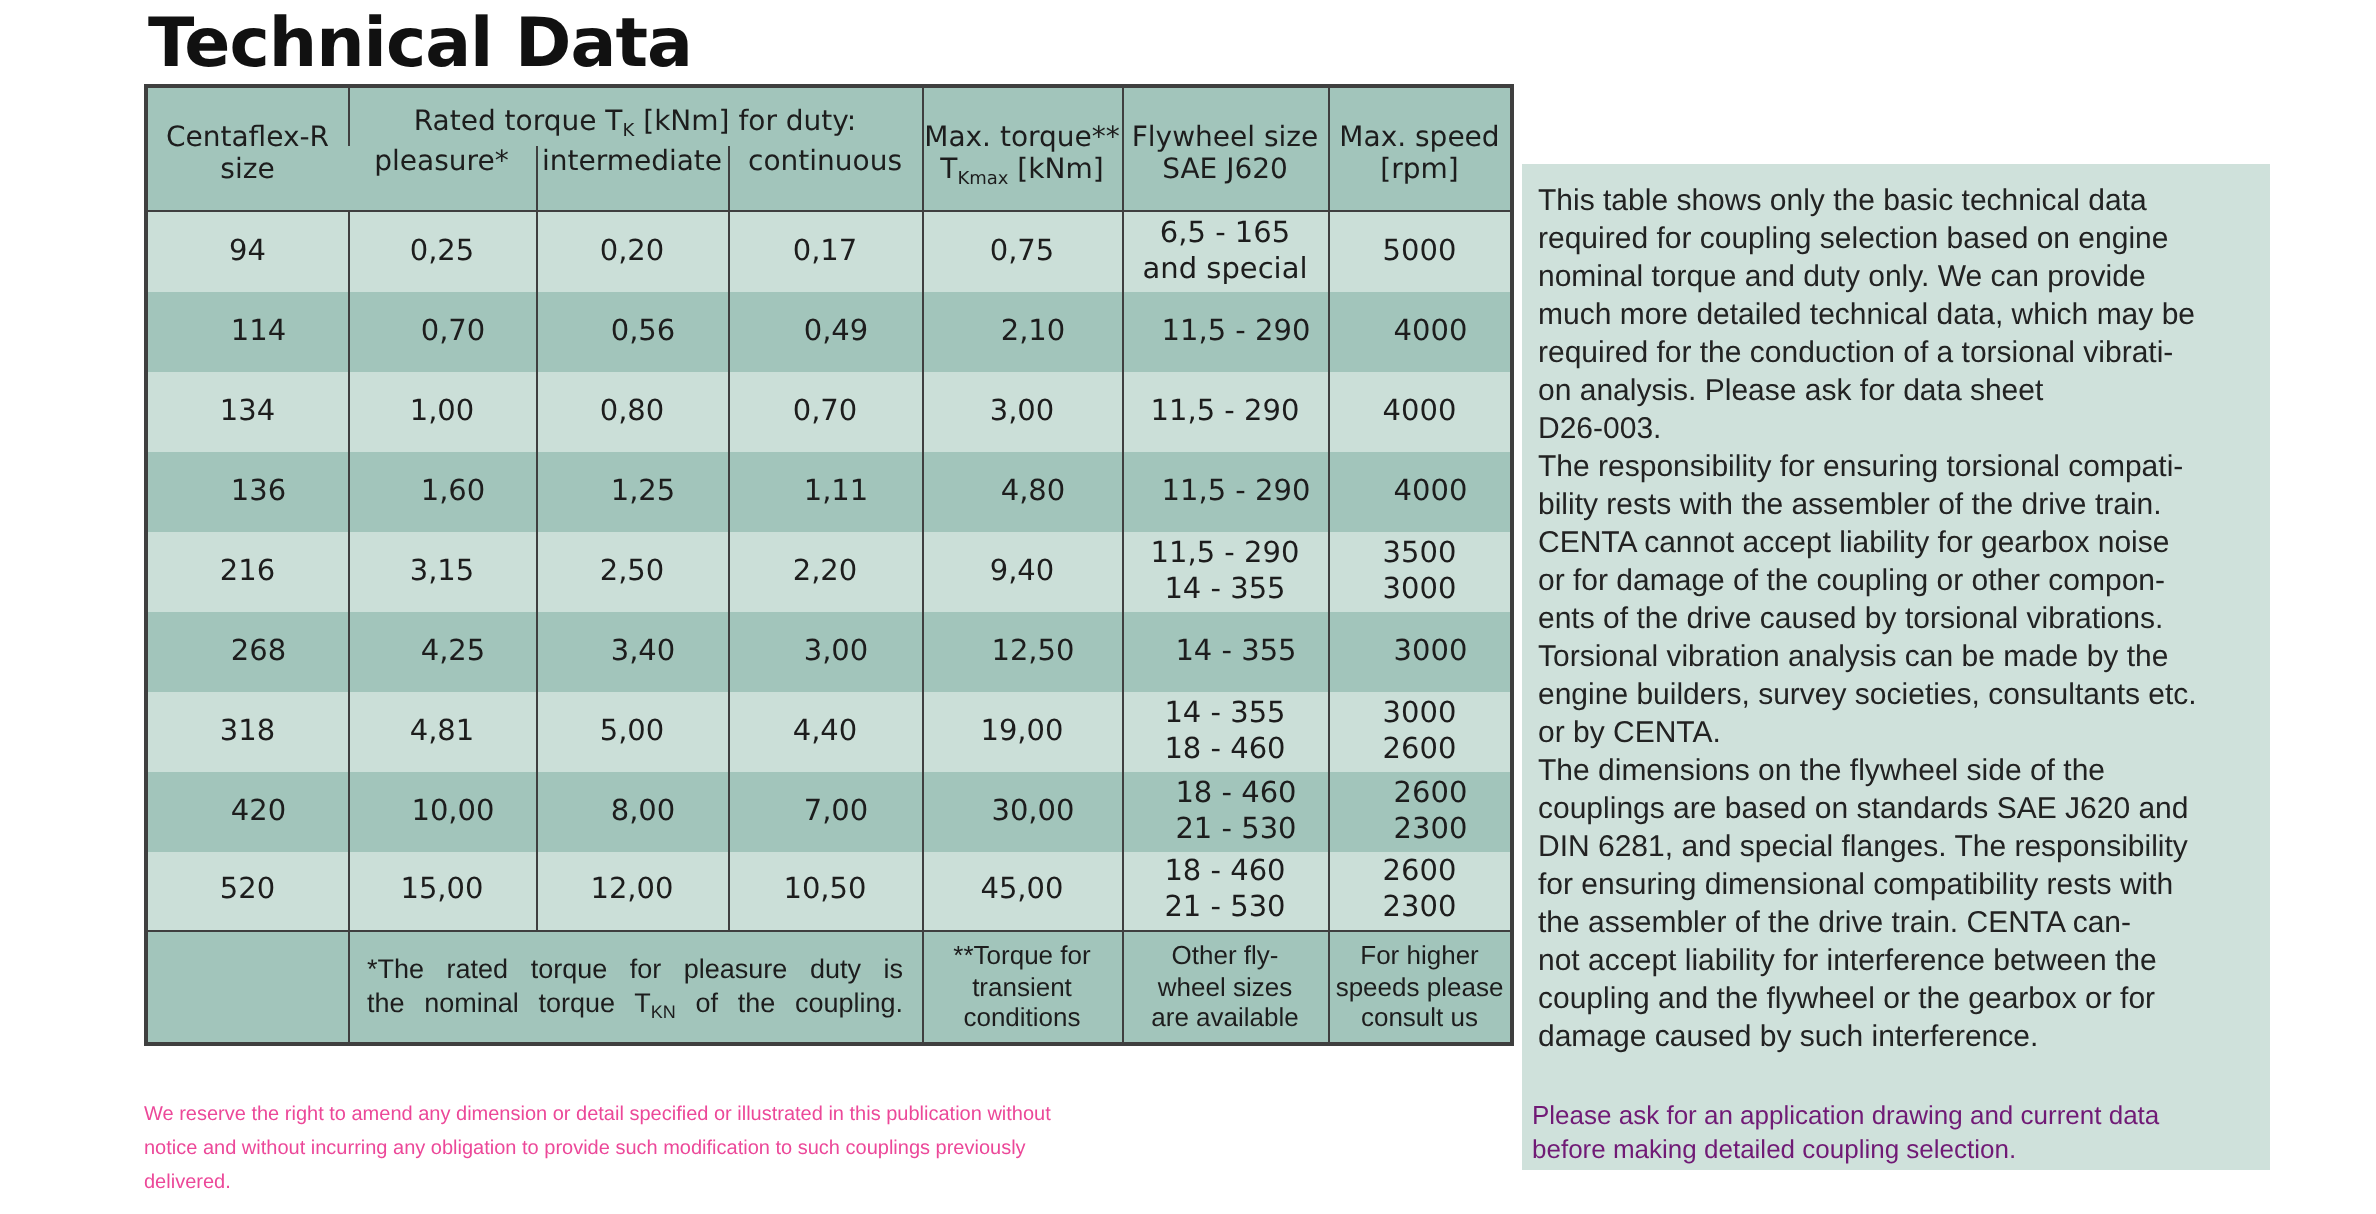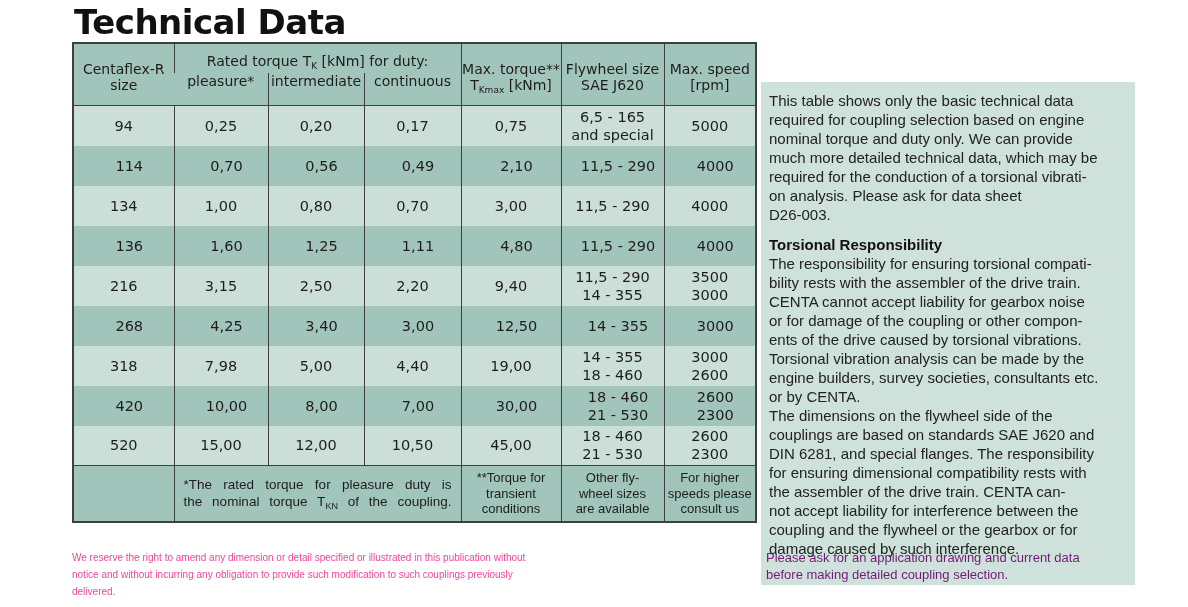--- a/index.html
+++ b/index.html
@@ -166,21 +166,21 @@
         <td class="ws">268</td>
         <td class="ws">4,25</td>
         <td class="ws">3,40</td>
         <td class="ws">3,00</td>
         <td class="ws">12,50</td>
         <td class="ws">14 - 355</td>
         <td class="ws">3000</td>
       </tr>
       <tr class="light">
         <td class="ws">318</td>
-        <td class="ws">7,98</td>
+        <td class="ws">4,81</td>
         <td class="ws">5,00</td>
         <td class="ws">4,40</td>
         <td class="ws">19,00</td>
         <td class="ws">14 - 355
 18 - 460</td>
         <td class="ws">3000
 2600</td>
       </tr>
       <tr class="medium">
         <td class="ws">420</td>
@@ -227,21 +227,20 @@
 
 <div class="panel">
   <p>This table shows only the basic technical data
 required for coupling selection based on engine
 nominal torque and duty only. We can provide
 much more detailed technical data, which may be
 required for the conduction of a torsional vibrati-
 on analysis. Please ask for data sheet
 D26-003.</p>
   <div>
-    <h3>Torsional Responsibility</h3>
     <p>The responsibility for ensuring torsional compati-
 bility rests with the assembler of the drive train.
 CENTA cannot accept liability for gearbox noise
 or for damage of the coupling or other compon-
 ents of the drive caused by torsional vibrations.
 Torsional vibration analysis can be made by the
 engine builders, survey societies, consultants etc.
 or by CENTA.</p>
   </div>
   <div>

